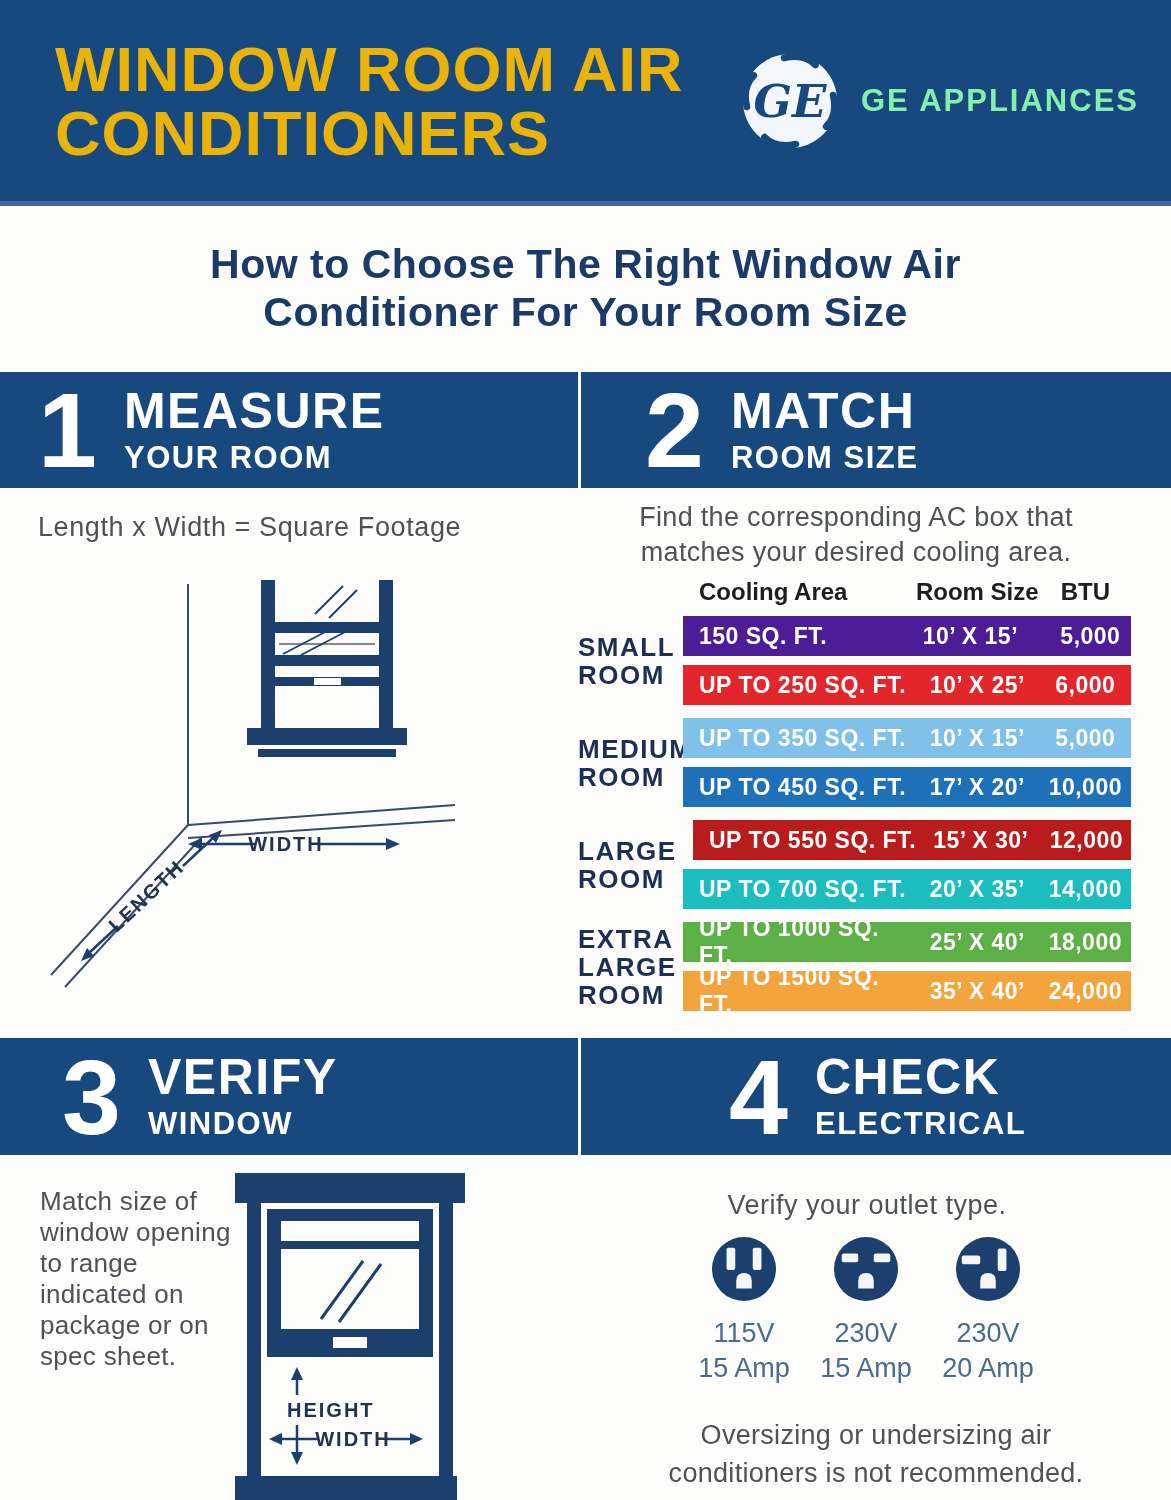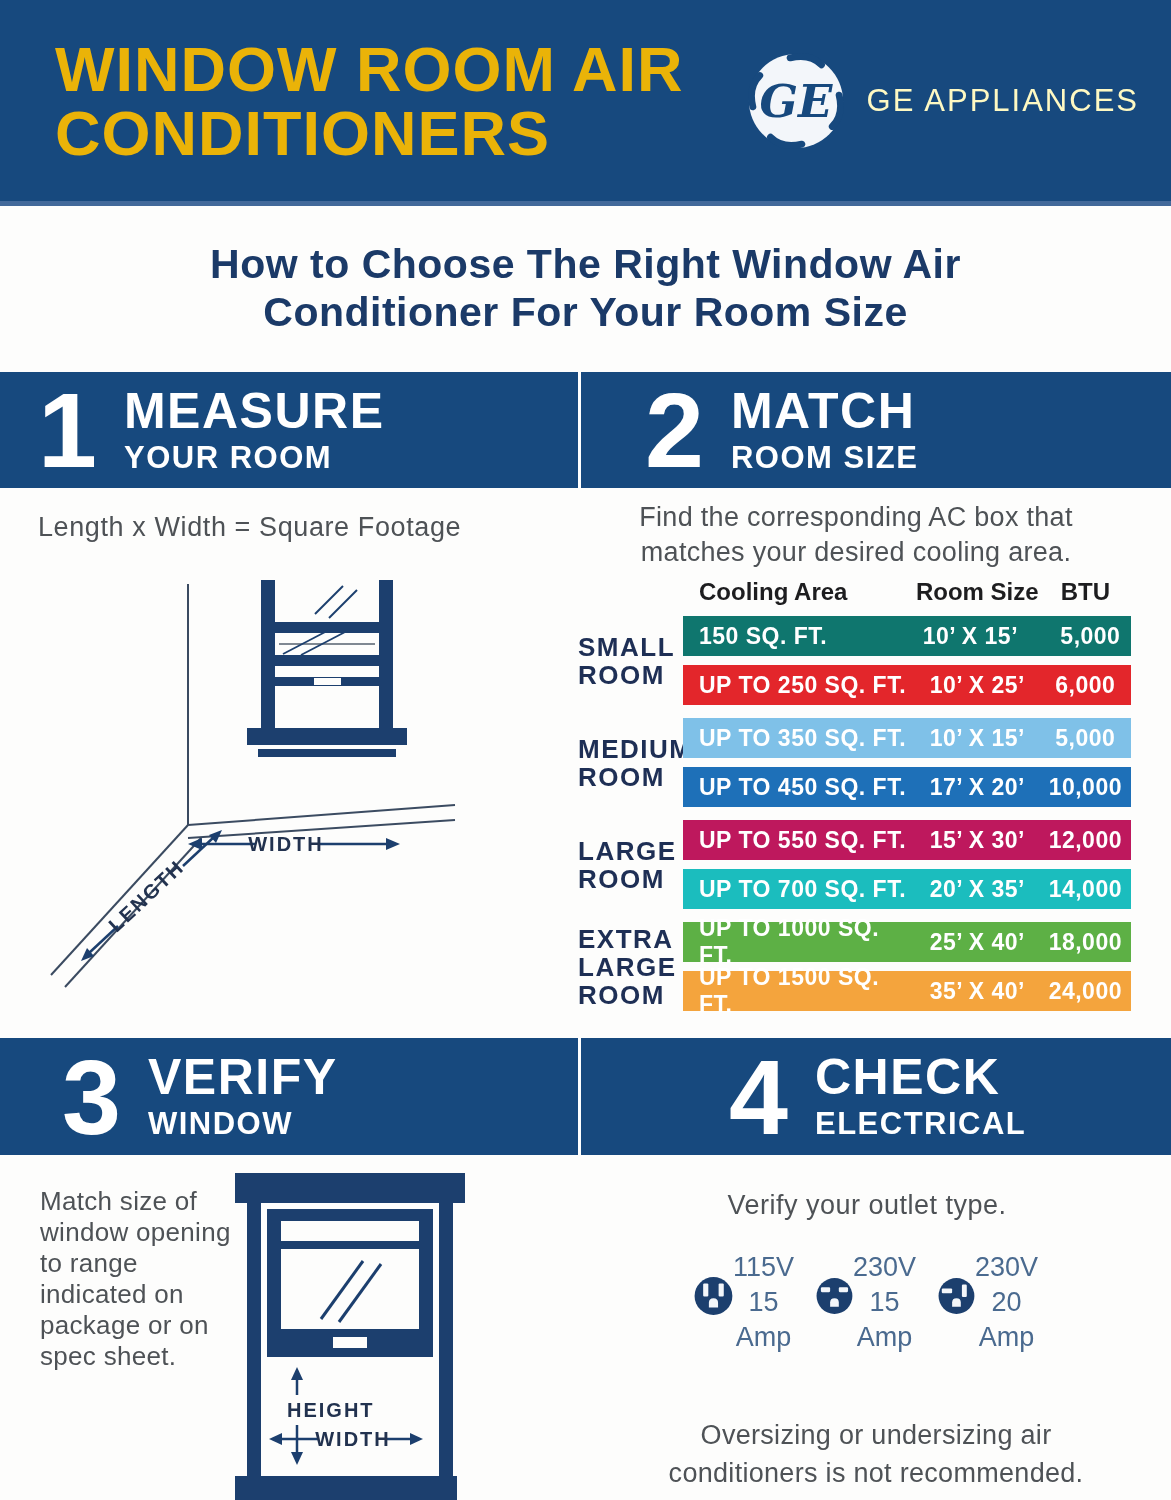--- a/index.html
+++ b/index.html
@@ -11,21 +11,21 @@
   
   .header {
     position:absolute; left:0; top:0; width:100%; height:206px;
     background:#17497E; box-sizing:border-box;
     border-bottom:5px solid #42699A;
     display:flex; align-items:center; justify-content:space-between;
     padding:0 28px 0 55px;
   }
   .header-title { color:#eab308; font-weight:700; font-size:63px; line-height:64px; letter-spacing:1px; }
   .brand { display:flex; align-items:center; gap:22px; padding-right:4px; }
-  .brand-name { color:#fef9c3; font-weight:400; font-size:31px; letter-spacing:2px; }
+  .brand-name { color:#86efac; font-weight:700; font-size:31px; letter-spacing:2px; }
 
   
   .intro {
     position:absolute; left:0; top:240px; width:100%;
     text-align:center; color:#1B3A68; font-weight:600;
     font-size:41px; line-height:48px; letter-spacing:0.5px;
   }
 
   
   .banner { position:absolute; left:0; width:100%; background:#17497E; display:flex; }
@@ -76,21 +76,21 @@
 
   
   .check-instruction {
     position:absolute; left:582px; top:1190px; width:570px;
     text-align:center; color:#4E5256; font-size:27px; letter-spacing:0.5px;
   }
   .outlets {
     position:absolute; left:581px; top:1236px; width:570px;
     display:flex; justify-content:center; gap:22px;
   }
-  .outlet { width:100px; display:flex; flex-direction:row; align-items:center; }
+  .outlet { width:100px; display:flex; flex-direction:column; align-items:center; }
   .outlet-label { margin-top:14px; text-align:center; color:#4A6A8F; font-size:27px; line-height:35px; }
   .check-note {
     position:absolute; left:581px; top:1416px; width:590px;
     text-align:center; color:#4E5256; font-size:27px; line-height:38px; letter-spacing:0.3px;
   }
 </style>
 </head>
 <body>
 
 <div class="page">
@@ -208,21 +208,21 @@
       <span class="h btu">BTU</span>
     </div>
     <div class="groups">
 
       <div class="group">
         <div class="glabel">
           <div>SMALL</div>
           <div>ROOM</div>
         </div>
         <div class="grows">
-          <div class="trow" style="background-color: #0f766e; gap: 24px;">
+          <div class="trow" style="background-color: #4c1d95; gap: 24px;">
             <span class="c cooling">150 SQ. FT.</span>
             <span class="c size">10’ X 15’</span>
             <span class="c btu">5,000</span>
           </div>
           <div class="trow" style="background-color: rgb(227, 38, 43);">
             <span class="c cooling">UP TO 250 SQ. FT.</span>
             <span class="c size">10’ X 25’</span>
             <span class="c btu">6,000</span>
           </div>
         </div>
@@ -246,21 +246,21 @@
           </div>
         </div>
       </div>
 
       <div class="group">
         <div class="glabel">
           <div>LARGE</div>
           <div>ROOM</div>
         </div>
         <div class="grows">
-          <div class="trow" style="background-color: #be185d;">
+          <div class="trow" style="background-color: #b91c1c; margin-left: 10px;">
             <span class="c cooling">UP TO 550 SQ. FT.</span>
             <span class="c size">15’ X 30’</span>
             <span class="c btu">12,000</span>
           </div>
           <div class="trow" style="background-color: rgb(27, 189, 190);">
             <span class="c cooling">UP TO 700 SQ. FT.</span>
             <span class="c size">20’ X 35’</span>
             <span class="c btu">14,000</span>
           </div>
         </div>

